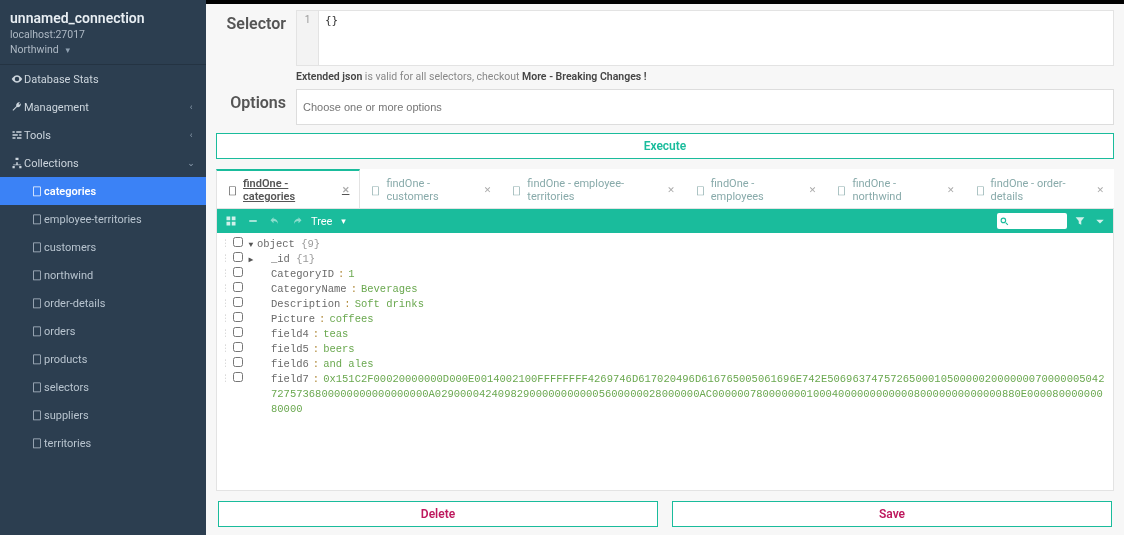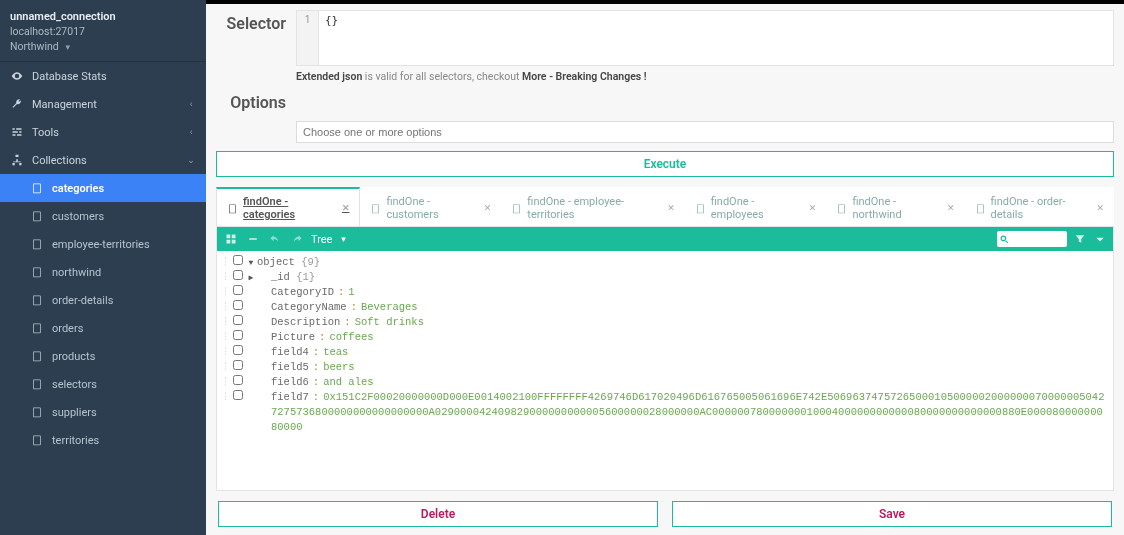--- a/index.html
+++ b/index.html
@@ -19,28 +19,27 @@
     background: #2c3e50;
     color: #ccd5dd;
     height: 100%;
     overflow-y: auto;
     font-size: 11px;
   }
   .sidebar .conn {
     padding: 10px 10px 8px 10px;
     border-bottom: 1px solid #243342;
   }
-  .sidebar .conn-name { font-weight: 600; font-size: 11px; color: #e7edf2; }
+  .sidebar .conn-name { font-weight: 600; font-size: 14px; color: #e7edf2; }
   .sidebar .conn-host { font-size: 10.5px; color: #aeb9c4; margin-top: 2px; }
   .sidebar .conn-db { font-size: 10.5px; color: #aeb9c4; margin-top: 2px; display:flex; align-items:center; gap:4px;}
   .nav-item, .nav-header, .nav-sub {
     display: flex;
     align-items: center;
     padding: 7px 10px;
-    gap: 8px;
     cursor: pointer;
   }
   .nav-item.active, .nav-sub.active { background: #3b82f6; color: #fff; font-weight:600; }
   .nav-item .label, .nav-header .label, .nav-sub .label { flex: 1; }
   .nav-sub {
     padding-left: 30px;
     font-size: 11px;
     color: #b8c4cf;
   }
   .caret { width: 10px; text-align:center; font-size:9px; color:#8fa0b0;}
@@ -86,25 +85,24 @@
     height:56px;
   }
   .selector-gutter { width:22px; background:#f3f3f3; border-right:1px solid #e3e3e3; font-size:10px; color:#999; text-align:center; padding-top:3px;}
   .selector-code { flex:1; font-family: Consolas, monospace; font-size:11px; padding:3px 6px; color:#333;}
   .hint { font-size:10.5px; color:#888; margin-left:80px; margin-top:4px;}
   .hint b { color:#444; font-weight:600; }
   .options-input {
     flex:1;
     background:#fff;
     border:1px solid #ddd;
-    height:22px;
+    height:36px;
     padding:3px 6px;
     font-size:11px;
     color:#999;
-    margin-top:32px;
   }
   .execute-btn {
     margin-top:8px;
     border:1px solid #1abc9c;
     background:#fff;
     color:#1abc9c;
     text-align:center;
     padding:5px;
     font-size:12px;
     font-weight:600;
@@ -270,29 +268,29 @@
           </svg>
         </span>
   <span class="label">categories</span>
       </div>
       <div class="nav-sub">
         <span class="icon">
           <svg viewBox="0 0 16 16">
             <path d="M3 2h9a1 1 0 011 1v11a1 1 0 01-1 1H3V2zm1 1v11h8V3z"></path>
           </svg>
         </span>
+  <span class="label">employee-territories</span>
+      </div>
+      <div class="nav-sub">
+        <span class="icon">
+          <svg viewBox="0 0 16 16">
+            <path d="M3 2h9a1 1 0 011 1v11a1 1 0 01-1 1H3V2zm1 1v11h8V3z"></path>
+          </svg>
+        </span>
   <span class="label">customers</span>
-      </div>
-      <div class="nav-sub">
-        <span class="icon">
-          <svg viewBox="0 0 16 16">
-            <path d="M3 2h9a1 1 0 011 1v11a1 1 0 01-1 1H3V2zm1 1v11h8V3z"></path>
-          </svg>
-        </span>
-  <span class="label">employee-territories</span>
       </div>
       <div class="nav-sub">
         <span class="icon">
           <svg viewBox="0 0 16 16">
             <path d="M3 2h9a1 1 0 011 1v11a1 1 0 01-1 1H3V2zm1 1v11h8V3z"></path>
           </svg>
         </span>
   <span class="label">northwind</span>
       </div>
       <div class="nav-sub">

